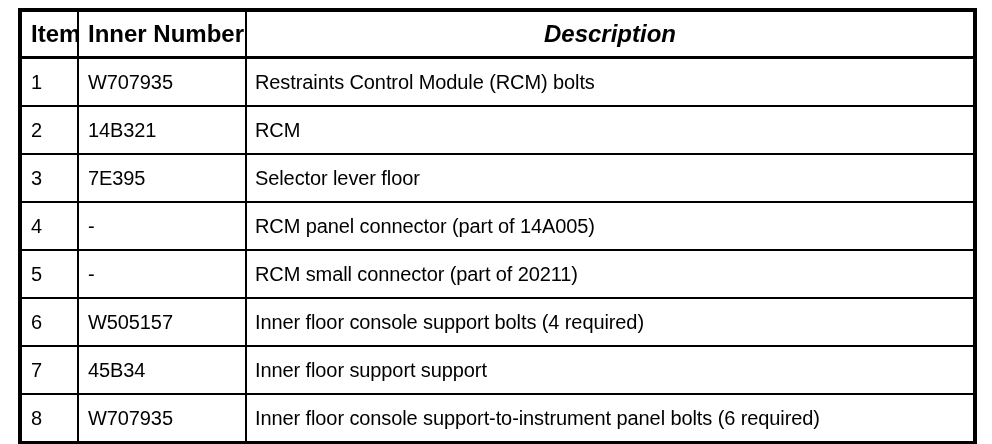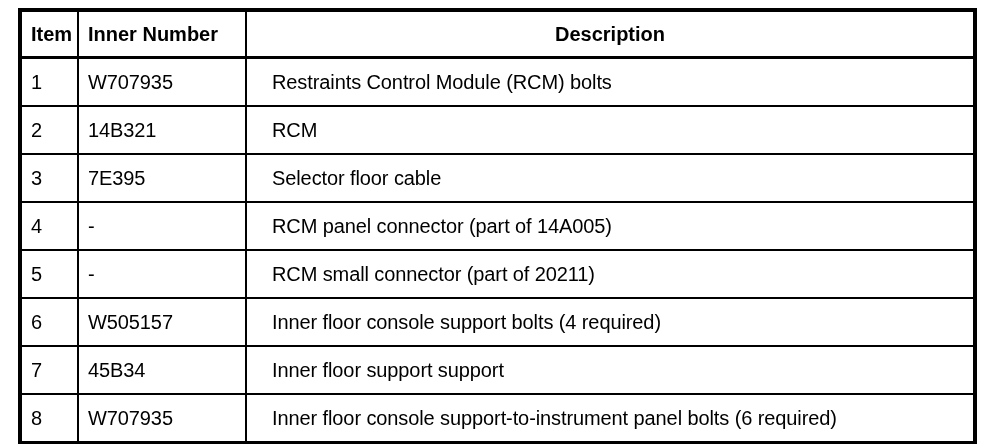--- a/index.html
+++ b/index.html
@@ -38,47 +38,48 @@
   table.parts-table td {
     border: 2px solid #000000;
     padding: 0;
     height: 46px;
     vertical-align: middle;
     color: #000000;
     background: #ffffff;
   }
 
   table.parts-table thead th {
-    font-size: 20px;
+    font-size: 24px;
     font-weight: bold;
     height: 44px;
     border-bottom-width: 3px;
   }
 
   table.parts-table thead th.th-item,
   table.parts-table thead th.th-part {
     text-align: left;
     padding-left: 9px;
   }
 
   table.parts-table thead th.th-description {
     padding: 0 8px;
+    font-style: italic;
   }
 
   table.parts-table tbody td {
     font-size: 20px;
     font-weight: normal;
     text-align: left;
     padding-left: 9px;
     white-space: nowrap;
     letter-spacing: -0.1px;
   }
 
   table.parts-table tbody td.cell-description {
-    padding-left: 25px;
+    padding-left: 8px;
   }
 </style>
 </head>
 <body>
 
 <div id="parts-table-wrap">
   <table class="parts-table">
     <colgroup>
       <col class="col-item">
       <col class="col-part">
@@ -98,21 +99,21 @@
         <td class="cell-description">Restraints Control Module (RCM) bolts</td>
       </tr>
       <tr>
         <td class="cell-item">2</td>
         <td class="cell-part">14B321</td>
         <td class="cell-description">RCM</td>
       </tr>
       <tr>
         <td class="cell-item">3</td>
         <td class="cell-part">7E395</td>
-        <td class="cell-description">Selector floor cable</td>
+        <td class="cell-description">Selector lever floor</td>
       </tr>
       <tr>
         <td class="cell-item">4</td>
         <td class="cell-part">-</td>
         <td class="cell-description">RCM panel connector (part of 14A005)</td>
       </tr>
       <tr>
         <td class="cell-item">5</td>
         <td class="cell-part">-</td>
         <td class="cell-description">RCM small connector (part of 20211)</td>

